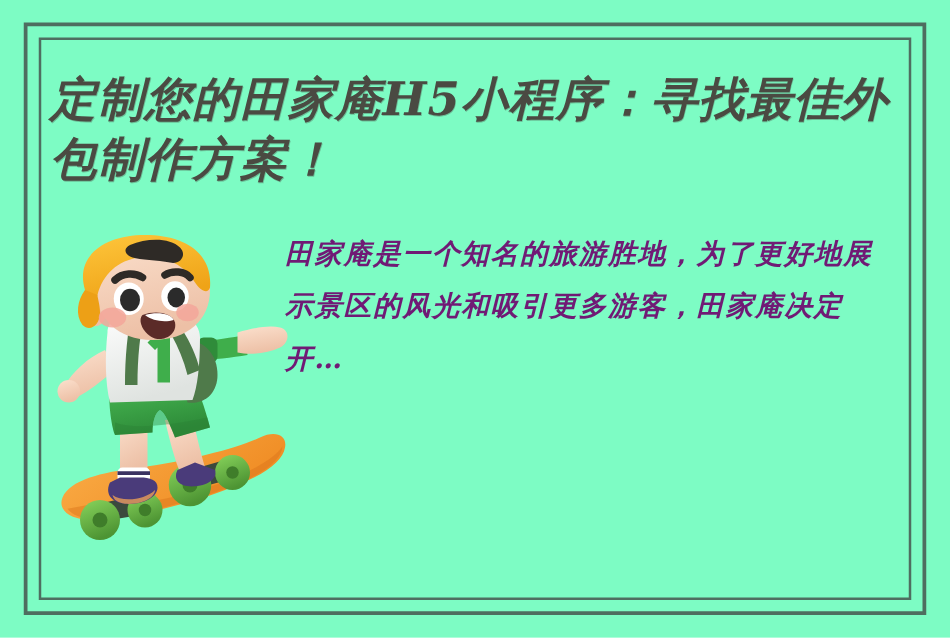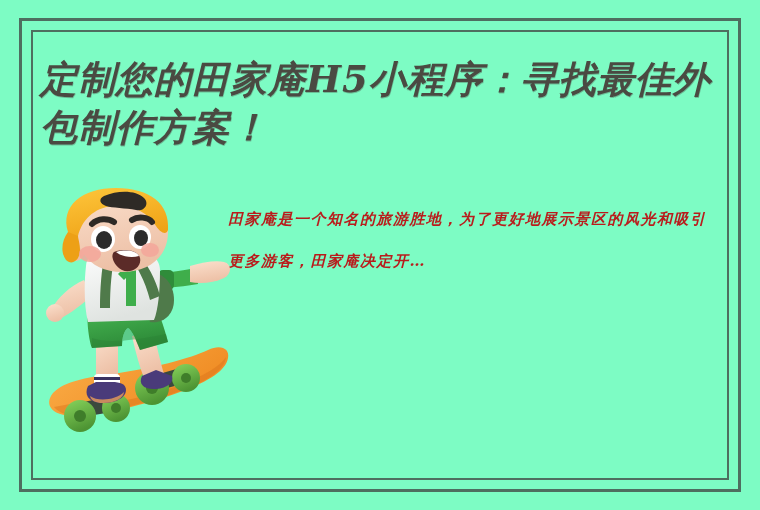--- a/index.html
+++ b/index.html
@@ -58,29 +58,29 @@
     letter-spacing: 1px;
     color: #4a4a42;
     white-space: pre-wrap;
     text-shadow: 0.5px 0.5px 0 rgba(74,74,66,0.35);
   }
 
   
   .body-text {
     position: absolute;
     left: 228px;
-    top: 198px;
+    top: 182px;
     width: 492px;
     font-family: "DejaVu Serif", serif;
-    font-size: 15px;
+    font-size: 22px;
     line-height: 42px;
     font-style: italic;
     font-weight: 600;
     letter-spacing: 1.5px;
-    color: #b91c1c;
+    color: #701a75;
   }
 
   
   .illustration {
     position: absolute;
     left: 40px;
     top: 188px;
     width: 195px;
     height: 272px;
   }

